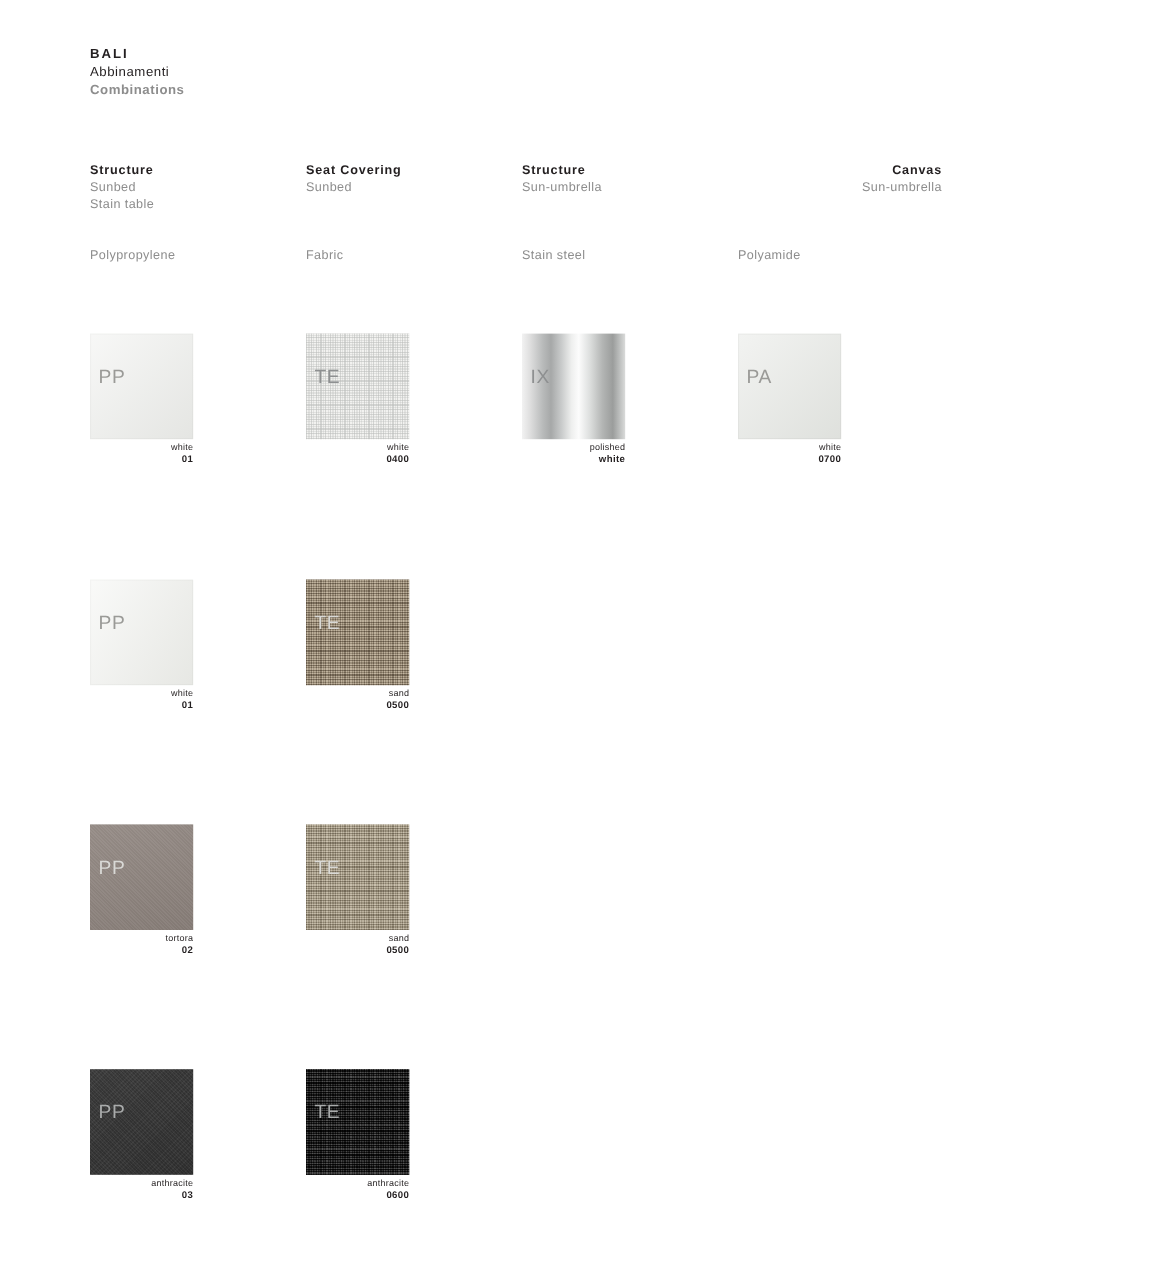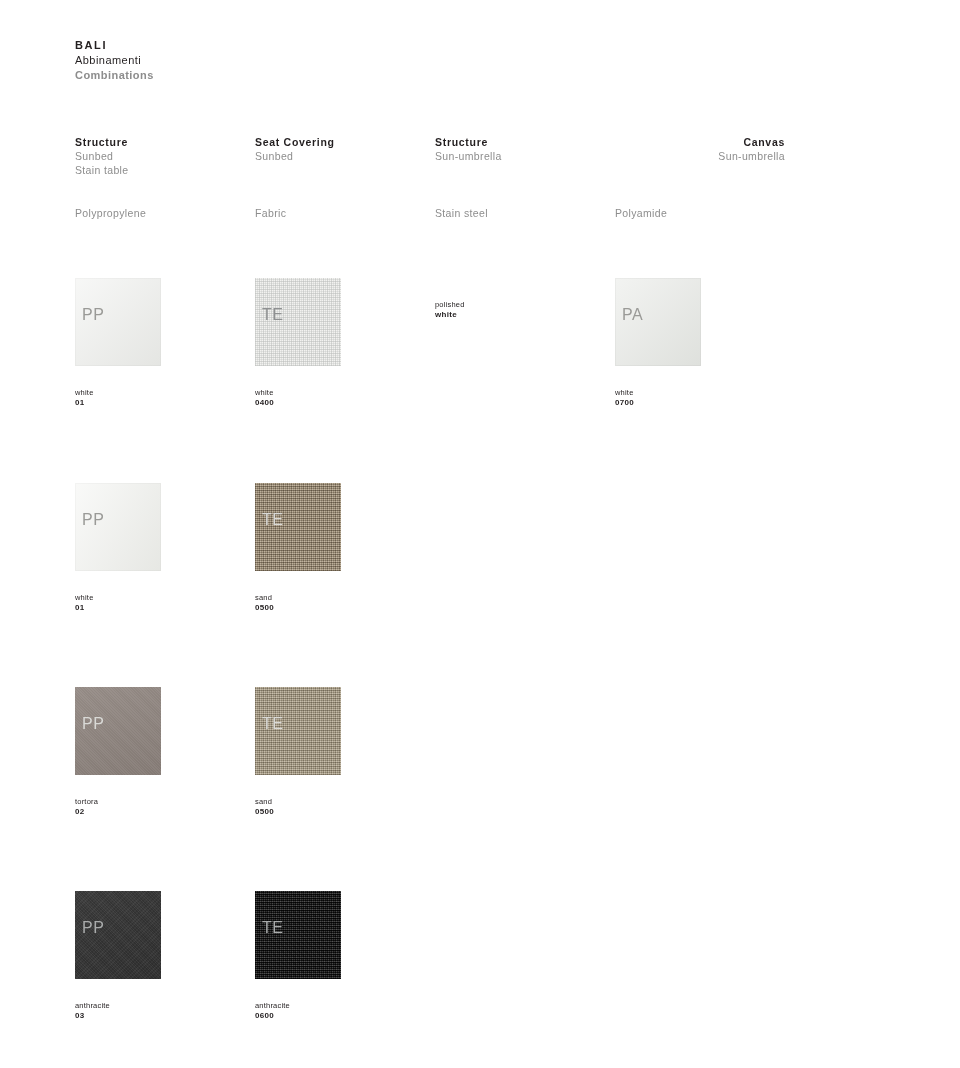--- a/index.html
+++ b/index.html
@@ -101,22 +101,22 @@
     left: 7px;
     top: 6px;
     font-size: 16px;
     letter-spacing: 0.6px;
     font-weight: normal;
     line-height: 14px;
     z-index: 5;
     margin-top: 24px;
   }
   .caption {
-    margin-top: 22px;
-    text-align: left;
+    margin-top: 2px;
+    text-align: right;
     width: 86px;
   }
   .caption .name {
     font-size: 7.5px;
     letter-spacing: 0.2px;
     color: #231f20;
     line-height: 9.5px;
     font-weight: normal;
   }
   .caption .code2 {
@@ -285,20 +285,23 @@
     <div class="cell" style="left: 255px; top: 261px;">
       <div class="swatch surf-te-white">
         <span class="code code-dark">TE</span>
       </div>
       <div class="caption">
         <div class="name">white</div>
         <div class="code2">0400</div>
       </div>
     </div>
     <div class="cell" style="left: 435px; top: 261px;">
+      <div class="swatch surf-steel">
+        <span class="code code-dark">IX</span>
+      </div>
       <div class="caption">
         <div class="name">polished</div>
         <div class="code2">white</div>
       </div>
     </div>
     <div class="cell" style="left: 615px; top: 261px;">
       <div class="swatch surf-pa-white">
         <span class="code code-faint">PA</span>
       </div>
       <div class="caption">

